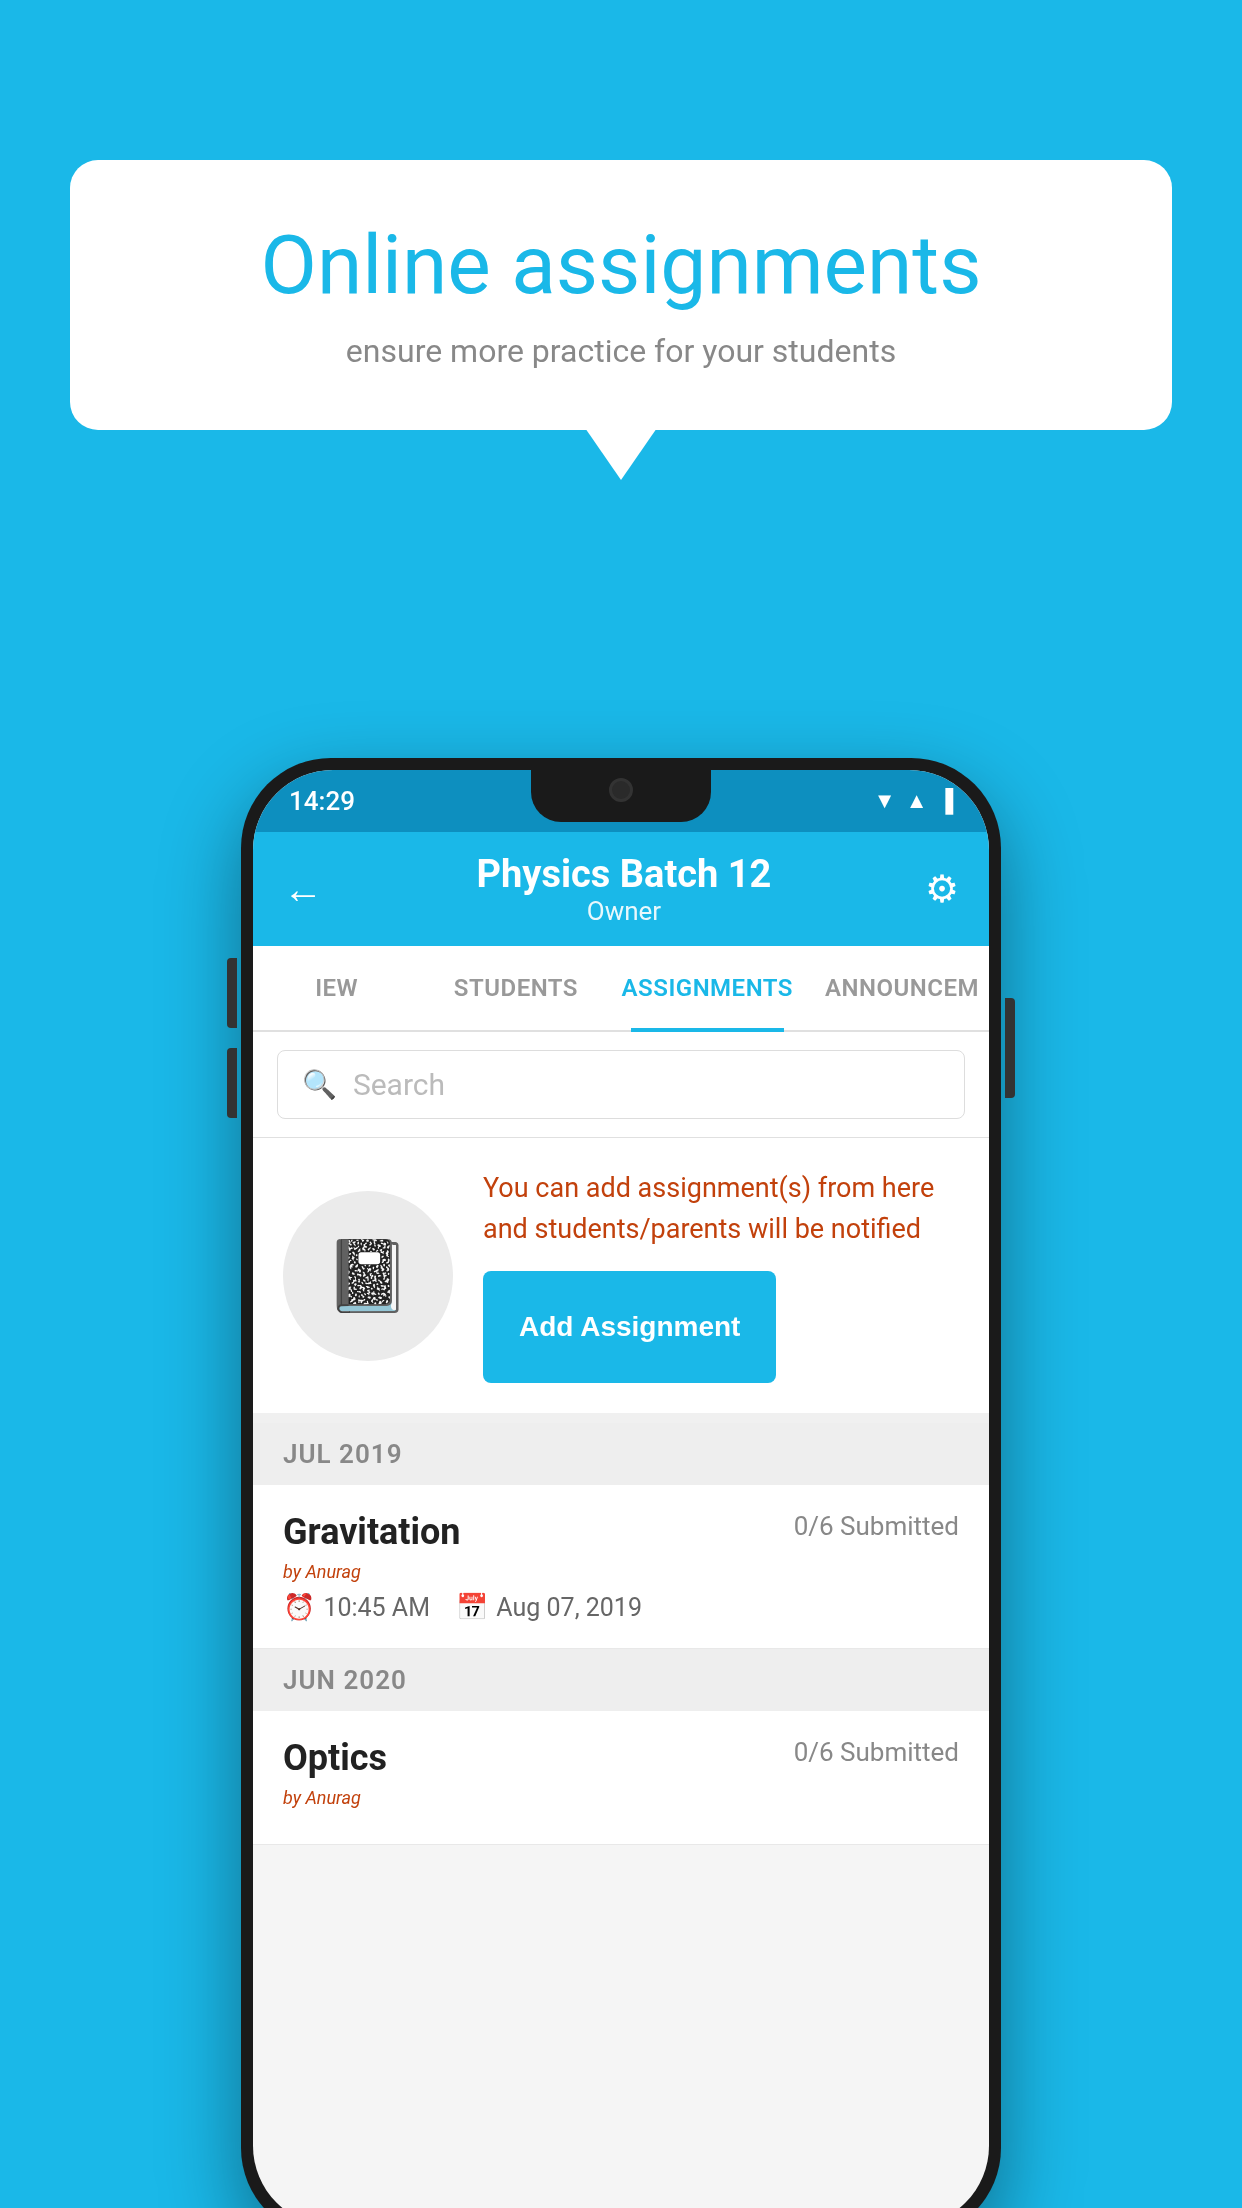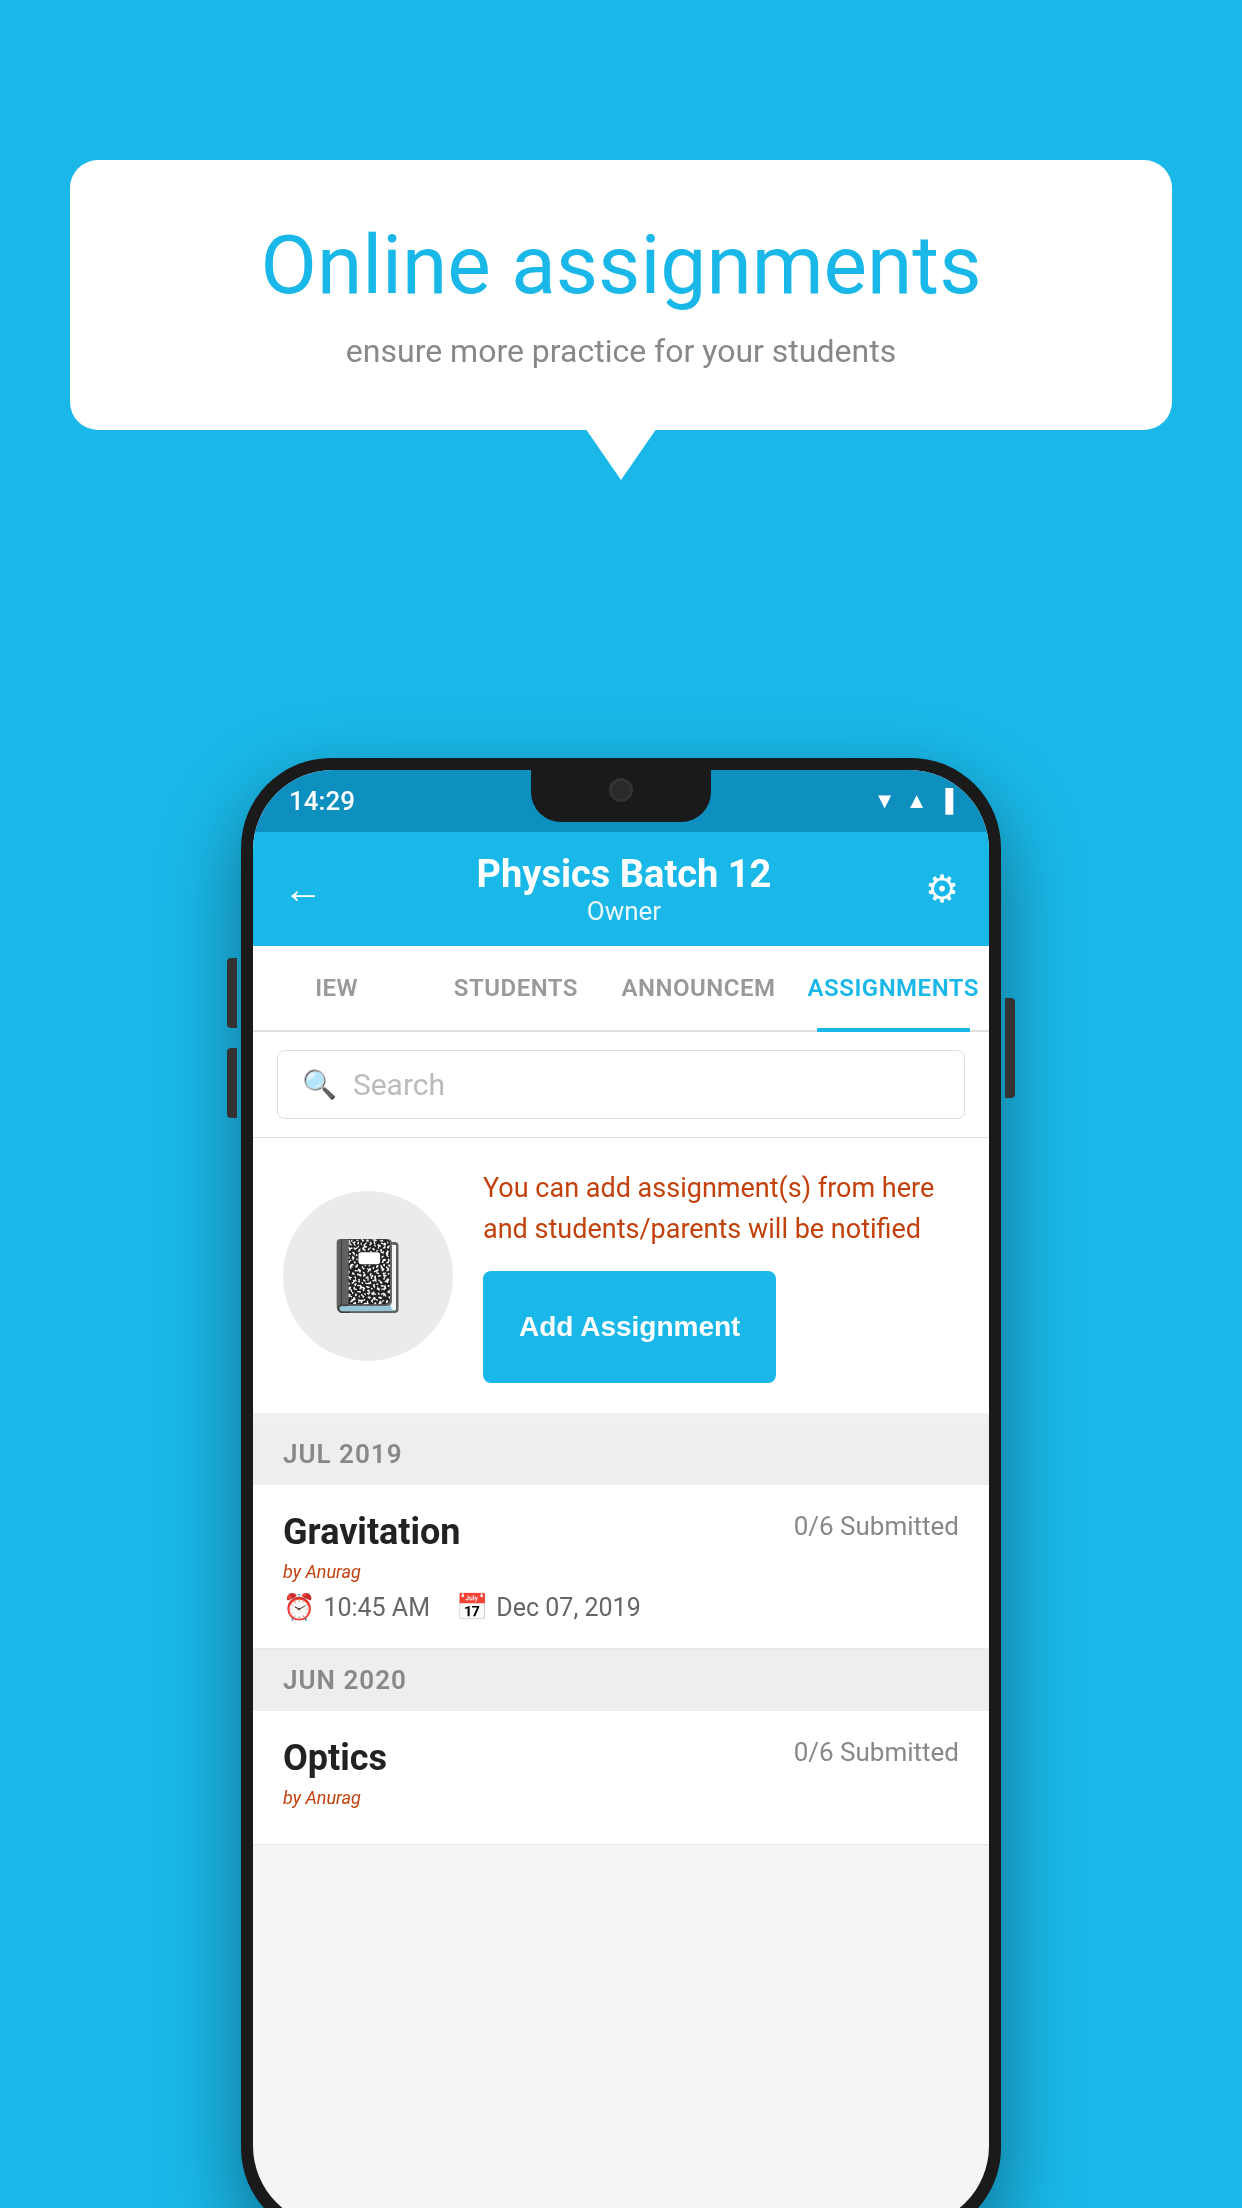--- a/index.html
+++ b/index.html
@@ -404,25 +404,25 @@
       <span class="header-settings">⚙</span>
     </div>
 
     <div class="tabs">
       <div class="tab">
         <span>IEW</span>
       </div>
       <div class="tab">
         <span>STUDENTS</span>
       </div>
+      <div class="tab active">
+        <span>ASSIGNMENTS</span>
+      </div>
       <div class="tab">
         <span>ANNOUNCEM</span>
-      </div>
-      <div class="tab active">
-        <span>ASSIGNMENTS</span>
       </div>
     </div>
 
     <div class="search-container">
       <div class="search-bar">
         <span class="search-icon-wrap">🔍</span>
         <span class="search-text">Search</span>
       </div>
     </div>
 
@@ -444,21 +444,21 @@
         <span class="assignment-submitted">0/6 Submitted</span>
       </div>
       <div class="assignment-by">by Anurag</div>
       <div class="assignment-meta">
         <div class="meta-item">
           <span class="meta-icon">⏰</span>
           <span>10:45 AM</span>
         </div>
         <div class="meta-item">
           <span class="meta-icon">📅</span>
-          <span>Dec 07, 2019</span>
+          <span>Aug 07, 2019</span>
         </div>
       </div>
     </div>
 
     <div class="section-header">JUN 2020</div>
 
     <div class="assignment-item">
       <div class="assignment-top">
         <span class="assignment-name">Optics</span>
         <span class="assignment-submitted">0/6 Submitted</span>

